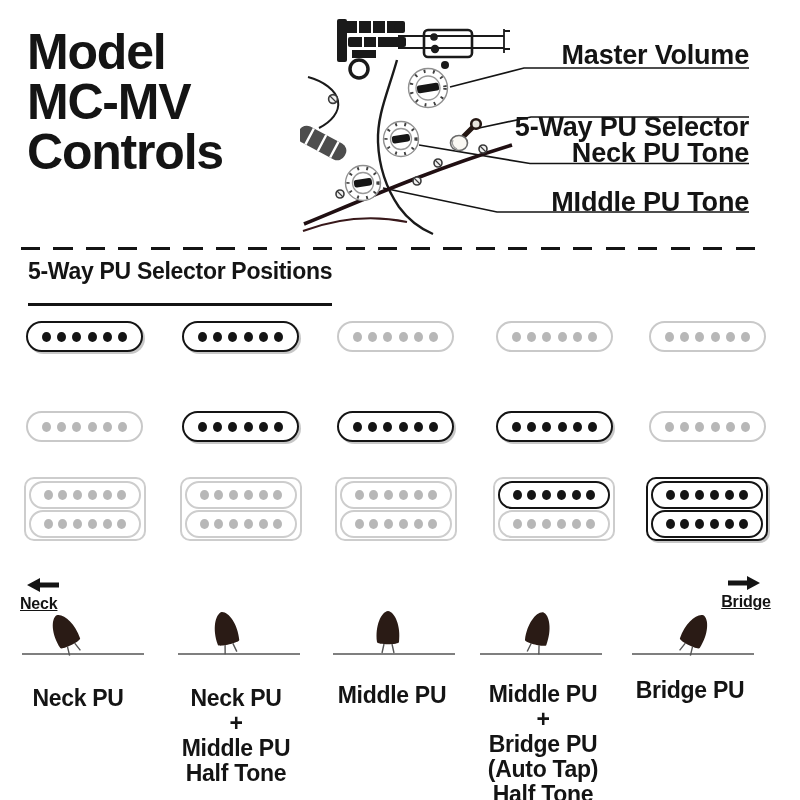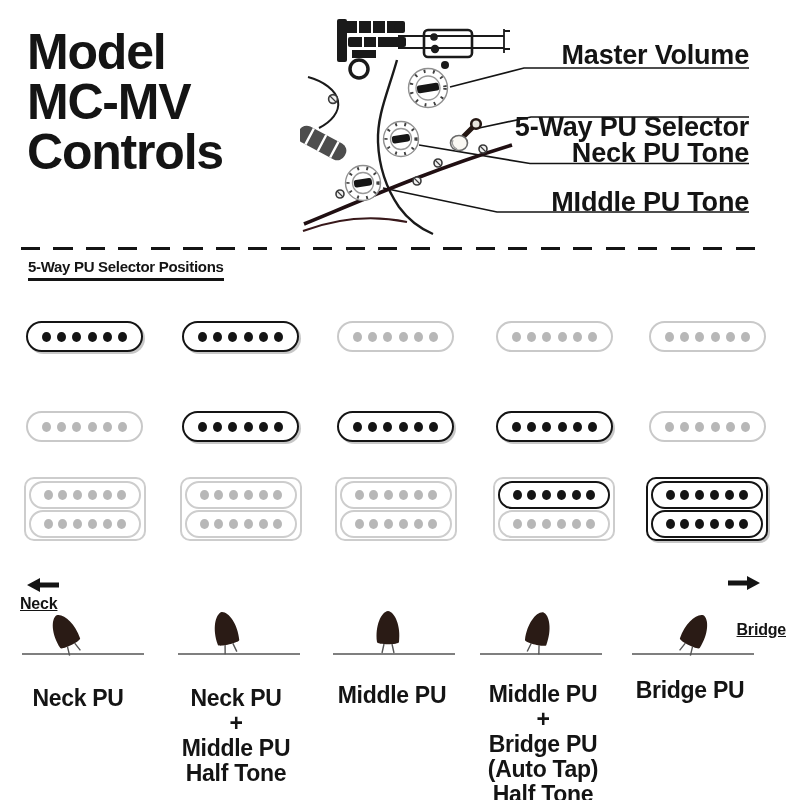--- a/index.html
+++ b/index.html
@@ -8,22 +8,22 @@
   .abs{position:absolute;}
   
   .title{position:absolute;left:27px;top:27px;font-size:50px;line-height:50px;
          font-weight:bold;letter-spacing:-1.2px;}
   
   .callout{position:absolute;right:51px;text-align:right;font-size:27px;
            font-weight:bold;letter-spacing:-0.2px;white-space:nowrap;}
   
   .dashline{position:absolute;left:21px;top:247px;width:737px;height:3.2px;
             background:repeating-linear-gradient(90deg,#141414 0 19px,transparent 19px 32.5px);}
-  .section-heading{position:absolute;left:28px;top:258px;font-size:15px;font-weight:bold;
-            letter-spacing:-0.3px;border-bottom:3.4px solid #141414;padding-bottom:3px;}
+  .section-heading{position:absolute;left:28px;top:258px;font-size:23px;font-weight:bold;
+            letter-spacing:-0.3px;border-bottom:3.4px solid #141414;padding-bottom:18px;}
   
   .pu{position:absolute;background:#fff;box-sizing:border-box;}
   .pu.sc{width:117px;height:31px;border:2.2px solid;border-radius:17px;
          display:flex;align-items:center;justify-content:space-evenly;padding:0 8px;}
   .pu.sc.on{border-color:#141414;box-shadow:2px 2px 0 rgba(70,70,70,.3);}
   .pu.sc.off{border-color:#c9c9c9;}
   .pu.hb{width:122px;height:64px;border:2.2px solid;border-radius:10px;
          display:flex;flex-direction:column;align-items:center;justify-content:center;gap:1px;}
   .pu.hb.on{border-color:#141414;box-shadow:2px 2px 0 rgba(70,70,70,.3);}
   .pu.hb.off{border-color:#cdcdcd;}
@@ -321,21 +321,21 @@
   </div>
 
   <svg class="abs" style="left:27px;top:578px;" width="32" height="14" viewBox="0 0 32 14">
     <path d="M32,4.5 L13,4.5 L13,0 L0,7 L13,14 L13,9.5 L32,9.5 Z" fill="#141414"></path>
   </svg>
   <div class="dir-label" style="left:20px;top:595px;">Neck</div>
 
   <svg class="abs" style="left:728px;top:576px;" width="32" height="14" viewBox="0 0 32 14">
     <path d="M0,4.5 L19,4.5 L19,0 L32,7 L19,14 L19,9.5 L0,9.5 Z" fill="#141414"></path>
   </svg>
-  <div class="dir-label" style="left:706px;top:621px;width:80px;text-align:right;">Bridge</div>
+  <div class="dir-label" style="left:706px;top:593px;width:80px;text-align:center;">Bridge</div>
 
   <svg class="lever" style="left:20px;" viewBox="0 0 126 64">
     <line x1="2" y1="58" x2="124" y2="58" stroke="#555" stroke-width="1.4"></line>
     <g transform="translate(55,57) rotate(-26)">
       <path d="M-4,-9 L-6,0 M4,-9 L6,0" stroke="#555" stroke-width="1.4" fill="none"></path>
       <path d="M-11,-11 C-13,-27 -7,-41 0,-42 C7,-41 13,-27 11,-11 C11,-8 -11,-8 -11,-11 Z" fill="#2a1b15"></path>
     </g>
   </svg>
   <svg class="lever" style="left:176px;" viewBox="0 0 126 64">
     <line x1="2" y1="58" x2="124" y2="58" stroke="#555" stroke-width="1.4"></line>

